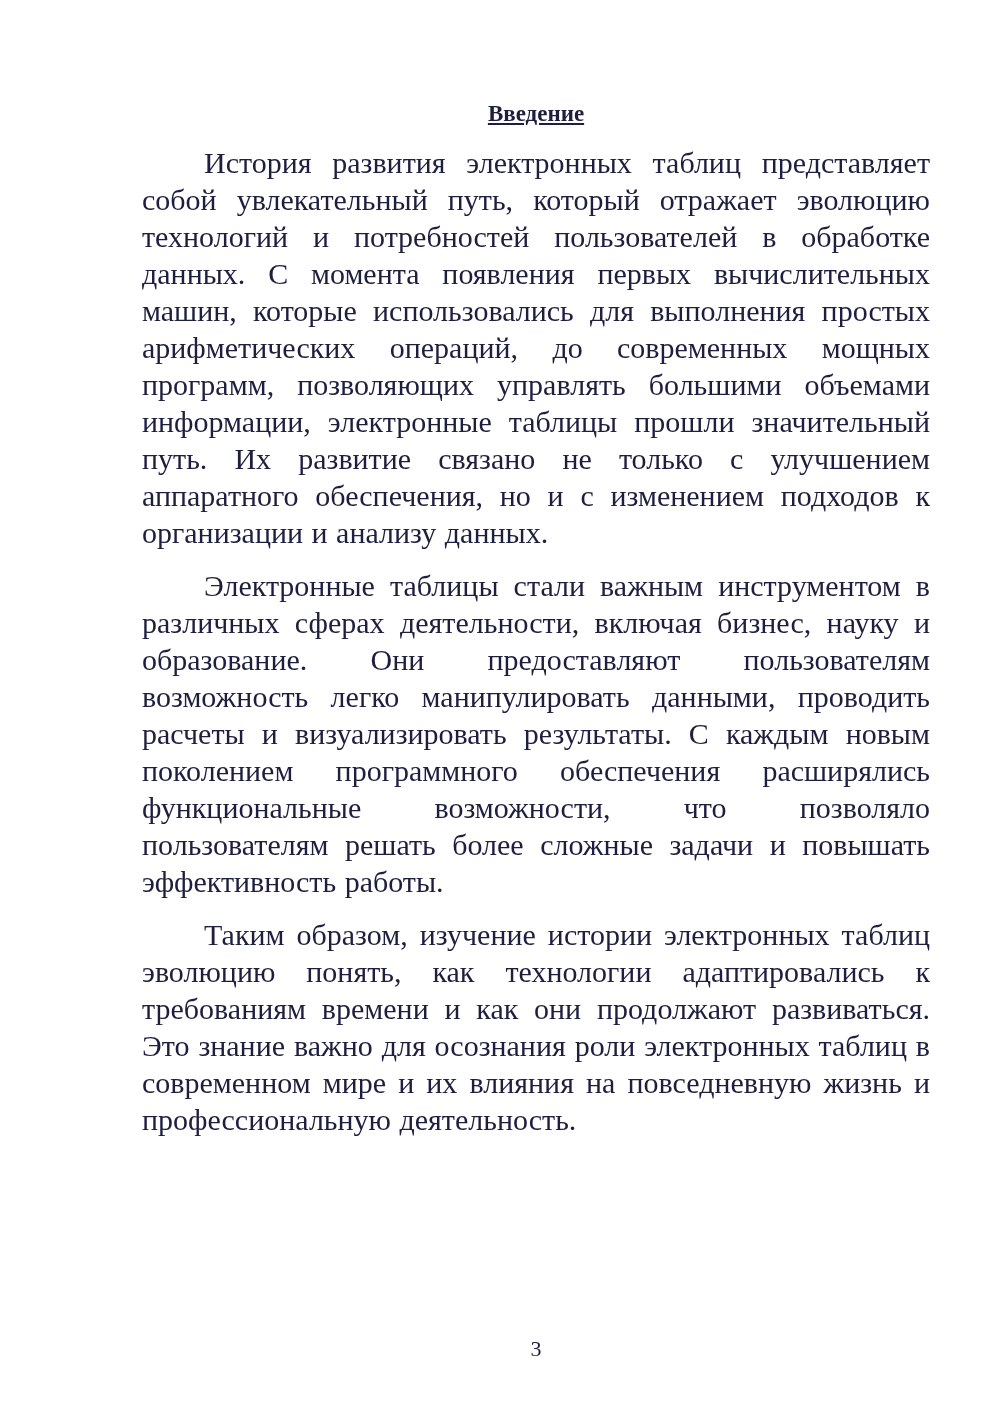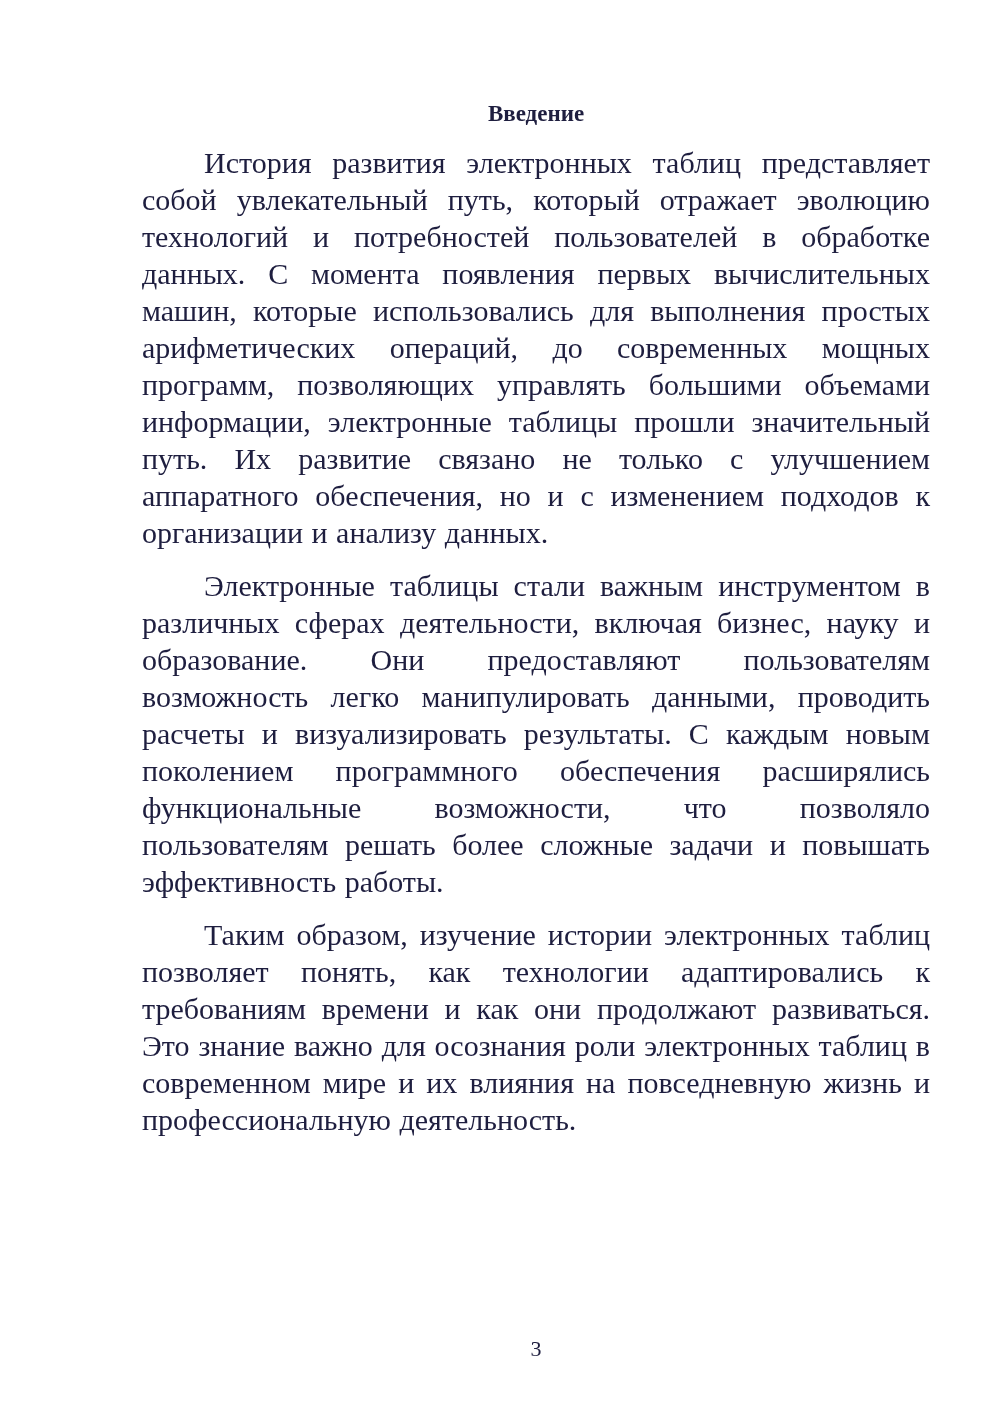--- a/index.html
+++ b/index.html
@@ -18,20 +18,21 @@
     background: #ffffff;
     padding: 95px 70px 60px 142px;
     overflow: hidden;
   }
   .doc-title {
     text-align: center;
     font-weight: bold;
     font-size: 23px;
     line-height: 37px;
     margin-bottom: 12px;
+    text-decoration: underline;
   }
   .doc-paragraph {
     font-size: 30px;
     line-height: 37px;
     text-align: justify;
     text-indent: 62px;
     margin-bottom: 16px;
     word-spacing: 1px;
   }
   .page-number {
@@ -47,16 +48,16 @@
 </head>
 <body>
 
 <div class="page">
   <h1 class="doc-title">Введение</h1>
 
   <p class="doc-paragraph">История развития электронных таблиц представляет собой увлекательный путь, который отражает эволюцию технологий и потребностей пользователей в обработке данных. С момента появления первых вычислительных машин, которые использовались для выполнения простых арифметических операций, до современных мощных программ, позволяющих управлять большими объемами информации, электронные таблицы прошли значительный путь. Их развитие связано не только с улучшением аппаратного обеспечения, но и с изменением подходов к организации и анализу данных.</p>
 
   <p class="doc-paragraph">Электронные таблицы стали важным инструментом в различных сферах деятельности, включая бизнес, науку и образование. Они предоставляют пользователям возможность легко манипулировать данными, проводить расчеты и визуализировать результаты. С каждым новым поколением программного обеспечения расширялись функциональные возможности, что позволяло пользователям решать более сложные задачи и повышать эффективность работы.</p>
 
-  <p class="doc-paragraph">Таким образом, изучение истории электронных таблиц позволяет понять, как технологии адаптировались к требованиям времени и как они продолжают развиваться. Это знание важно для осознания роли электронных таблиц в современном мире и их влияния на повседневную жизнь и профессиональную деятельность.</p>
+  <p class="doc-paragraph">Таким образом, изучение истории электронных таблиц эволюцию понять, как технологии адаптировались к требованиям времени и как они продолжают развиваться. Это знание важно для осознания роли электронных таблиц в современном мире и их влияния на повседневную жизнь и профессиональную деятельность.</p>
 
   <div class="page-number">3</div>
 </div>
 
 </body></html>

